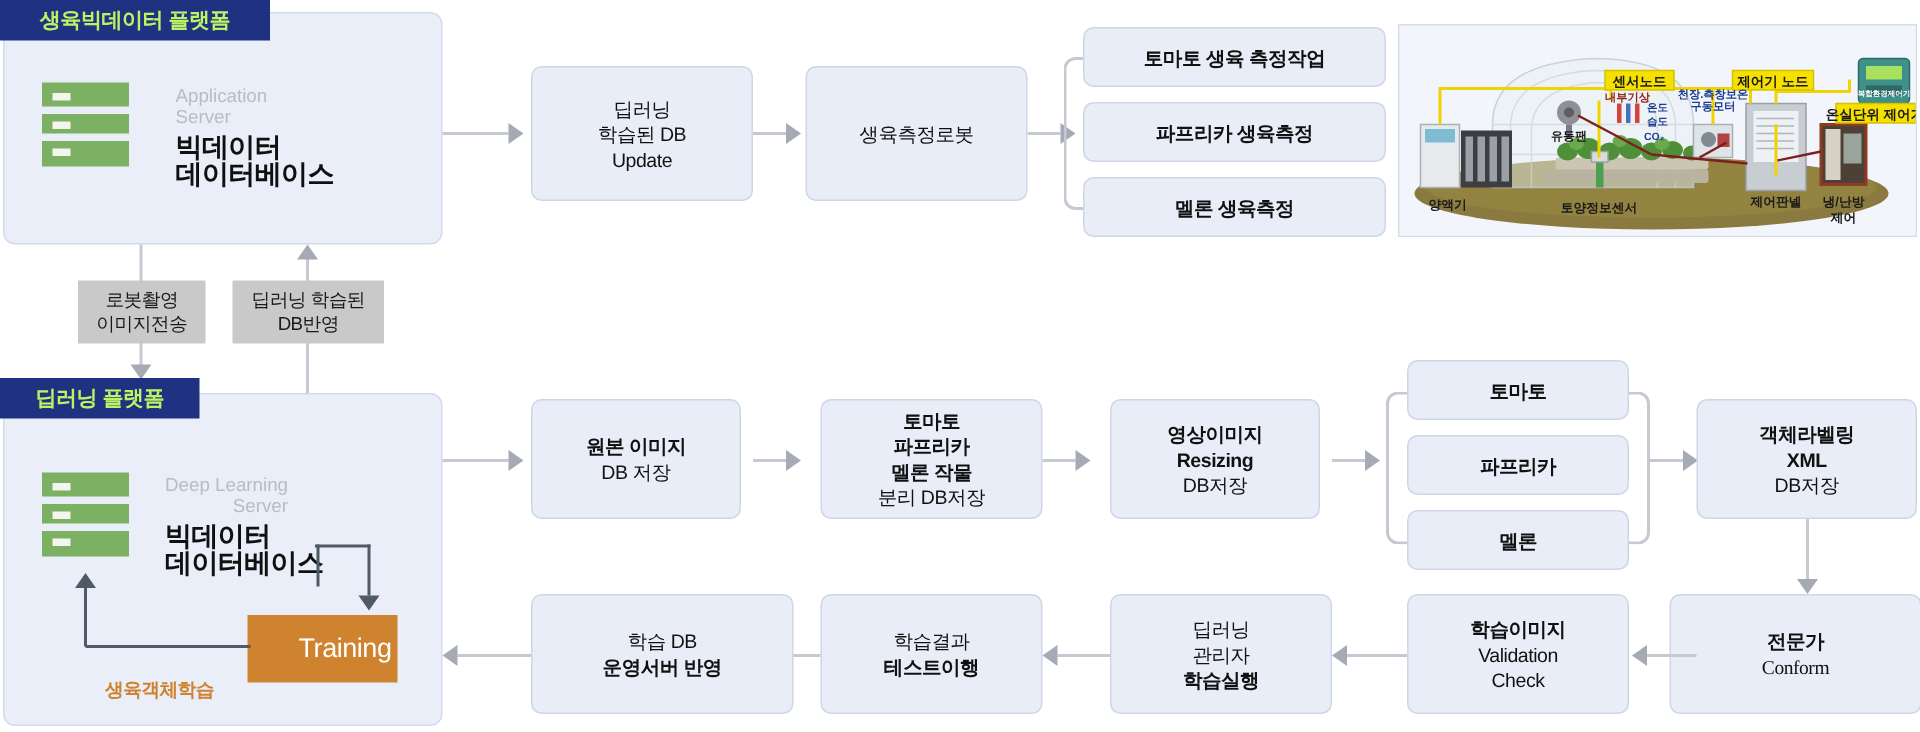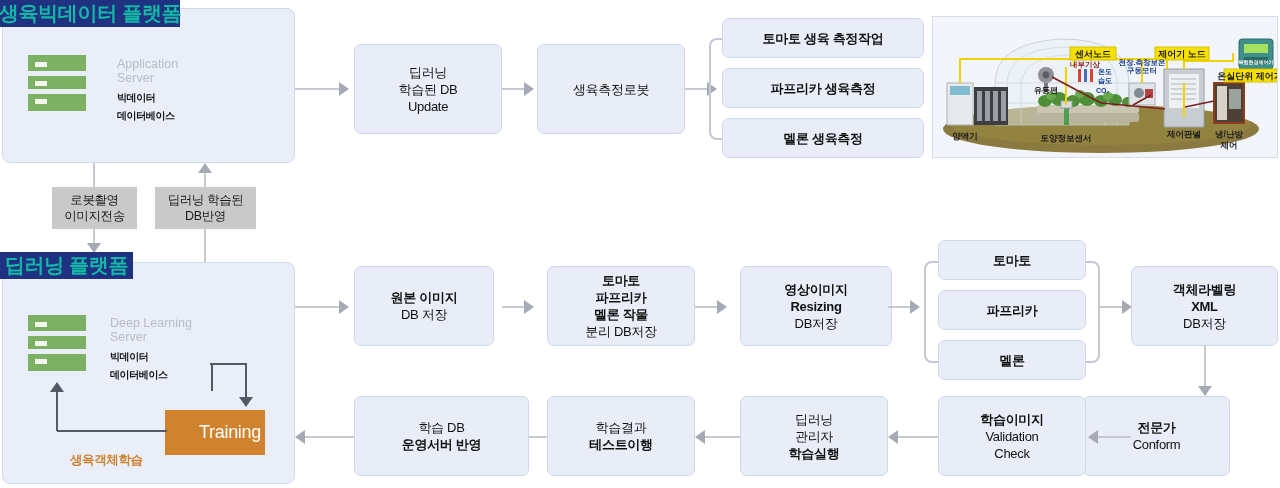--- a/index.html
+++ b/index.html
@@ -21,23 +21,23 @@
   .panel {
     position: absolute;
     background: #eaeef8;
     border: 1px solid #d3daec;
     border-radius: 8px;
     box-sizing: border-box;
   }
   .panel-title {
     position: absolute;
     background: #1f3281;
-    color: #14b8a6;
+    color: #bef264;
     font-weight: bold;
-    font-size: 20px;
+    font-size: 14px;
     letter-spacing: -0.3px;
     display: flex;
     align-items: center;
     justify-content: center;
     box-sizing: border-box;
     white-space: nowrap;
     z-index: 6;
   }
 
   
@@ -66,21 +66,21 @@
   .srv-label-sub {
     position: absolute;
     color: #b7bcc6;
     font-size: 12.5px;
     line-height: 14px;
     white-space: pre-line;
   }
   .srv-label-main {
     position: absolute;
     color: #101010;
-    font-size: 10px;
+    font-size: 18px;
     font-weight: bold;
     line-height: 18px;
     letter-spacing: -0.4px;
     white-space: pre-line;
   }
 
   
   .node {
     position: absolute;
     background: #e9edf8;
@@ -201,21 +201,21 @@
     <span>딥러닝 플랫폼</span>
   </div>
 
   <div class="server-icon" style="left:28px; top:315px;">
     <div class="led" style="top:7px;"></div>
     <div class="band-gap" style="top:16px;"></div>
     <div class="led" style="top:26px;"></div>
     <div class="band-gap" style="top:34px;"></div>
     <div class="led" style="top:44px;"></div>
   </div>
-  <div class="srv-label-sub" style="left:110px; top:316px;">Deep Learning
+  <div class="srv-label-sub" style="left:110px; top:316px;text-align:right;">Deep Learning
 Server</div>
   <div class="srv-label-main" style="left:110px; top:348px;">빅데이터
 데이터베이스</div>
 
   <div class="node training" style="left:165px; top:410px; width:100px; height:45px;align-items:flex-end;">
     <span class="ln">Training</span>
   </div>
 
   <div class="hline dark" style="left:210px; top:363px; width:37px; height:2px;"></div>
   <div class="vline dark" style="left:211px; top:363px; width:2px; height:28px;"></div>
@@ -427,21 +427,21 @@
   <div class="node" style="left:547px; top:266px; width:148px; height:80px;">
     <span class="ln b">토마토</span>
     <span class="ln b">파프리카</span>
     <span class="ln b">멜론 작물</span>
     <span class="ln n">분리 DB저장</span>
   </div>
 
   <div class="hline" style="left:695px; top:306px; width:22px; height:2px;"></div>
   <div class="arrow right" style="left:717px; top:300px;"></div>
 
-  <div class="node" style="left:740px; top:266px; width:152px; height:80px;">
+  <div class="node" style="left:740px; top:266px; width:140px; height:80px;">
     <span class="ln b">영상이미지</span>
     <span class="ln b">Resizing</span>
     <span class="ln n">DB저장</span>
   </div>
 
   <div class="hline" style="left:888px; top:306px; width:22px; height:2px;"></div>
   <div class="arrow right" style="left:910px; top:300px;"></div>
 
   <div class="bracket lft" style="left:924px; top:261px; width:14px; height:102px;"></div>
   <div class="bracket rgt" style="left:1086px; top:261px; width:14px; height:102px;"></div>
@@ -461,21 +461,21 @@
 
   <div class="node" style="left:1131px; top:266px; width:147px; height:80px;">
     <span class="ln b">객체라벨링</span>
     <span class="ln b">XML</span>
     <span class="ln n">DB저장</span>
   </div>
 
   <div class="vline" style="left:1204px; top:346px; width:2px; height:42px;"></div>
   <div class="arrow down" style="left:1198px; top:386px;"></div>
 
-  <div class="node" style="left:1083px; top:396px; width:147px; height:80px;">
+  <div class="node" style="left:1113px; top:396px; width:168px; height:80px;font-family:Liberation Serif, serif;">
     <span class="ln b">전문가</span>
     <span class="ln n">Conform</span>
   </div>
 
   <div class="hline" style="left:1098px; top:436px; width:33px; height:2px;"></div>
   <div class="arrow left" style="left:1088px; top:430px;"></div>
 
   <div class="node" style="left:938px; top:396px; width:148px; height:80px;">
     <span class="ln b">학습이미지</span>
     <span class="ln n">Validation</span>

